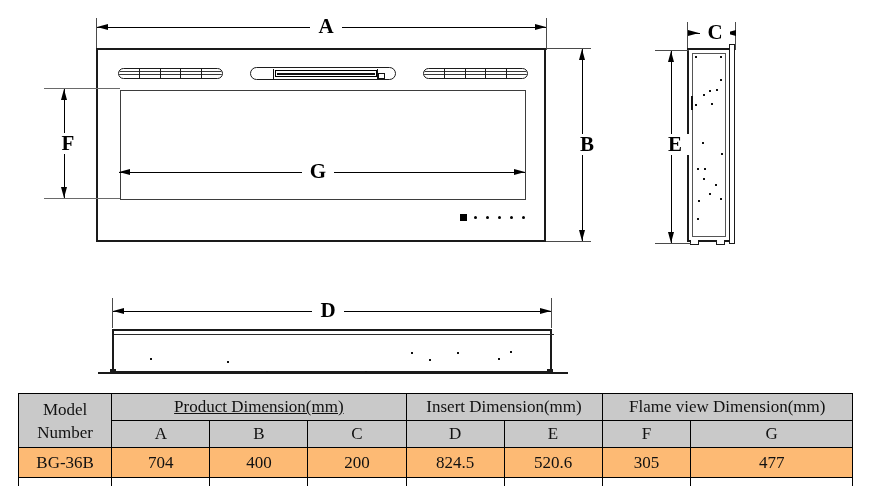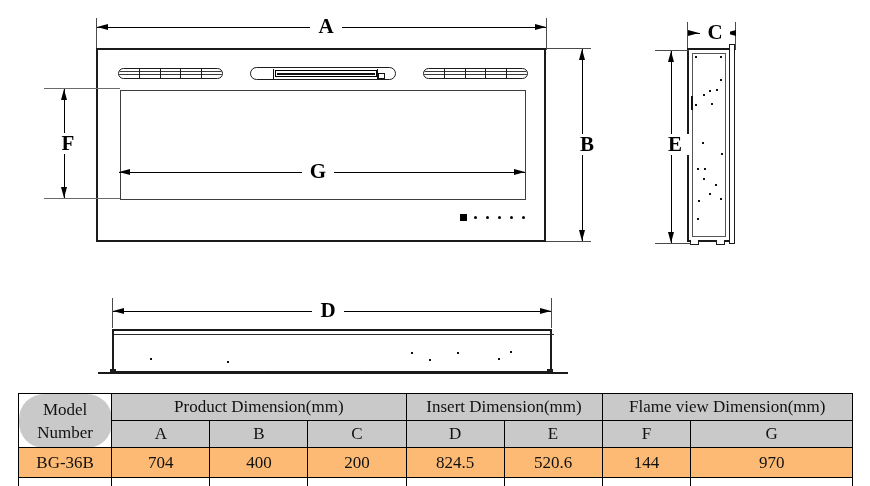--- a/index.html
+++ b/index.html
@@ -224,46 +224,46 @@
     <div class="hole" style="left:152px;top:40px;"></div>
     <div class="hole" style="left:251px;top:40px;"></div>
   </div>
   <div id="bottom-base"></div>
   <div id="bottom-foot-l"></div>
   <div id="bottom-foot-r"></div>
 
   <table id="spec-table">
     <tbody>
       <tr class="hdr">
-        <td class="model" rowspan="2" style="width:94px;border-radius:25px;">
+        <td class="model" rowspan="2" style="width:94px;">
           <span>Model</span><br>
           <span>Number</span>
         </td>
-        <td class="grp" colspan="3" style="width:300px;">Product Dimension(mm)</td>
+        <td class="grp" colspan="3" style="width:300px;text-decoration:underline;">Product Dimension(mm)</td>
         <td class="grp" colspan="2" style="width:198px;">Insert Dimension(mm)</td>
         <td class="grp" colspan="2" style="width:255px;">Flame view Dimension(mm)</td>
       </tr>
       <tr class="hdr">
         <td style="width:100px;">A</td>
         <td style="width:100px;">B</td>
         <td style="width:100px;">C</td>
         <td style="width:99px;">D</td>
         <td style="width:99px;">E</td>
         <td style="width:90px;">F</td>
         <td style="width:165px;">G</td>
       </tr>
       <tr class="data">
         <td>BG-36B</td>
         <td>704</td>
         <td>400</td>
         <td>200</td>
         <td>824.5</td>
         <td>520.6</td>
-        <td>144</td>
-        <td>970</td>
+        <td>305</td>
+        <td>477</td>
       </tr>
       <tr class="blank">
         <td></td>
         <td></td>
         <td></td>
         <td></td>
         <td></td>
         <td></td>
         <td></td>
         <td></td>

